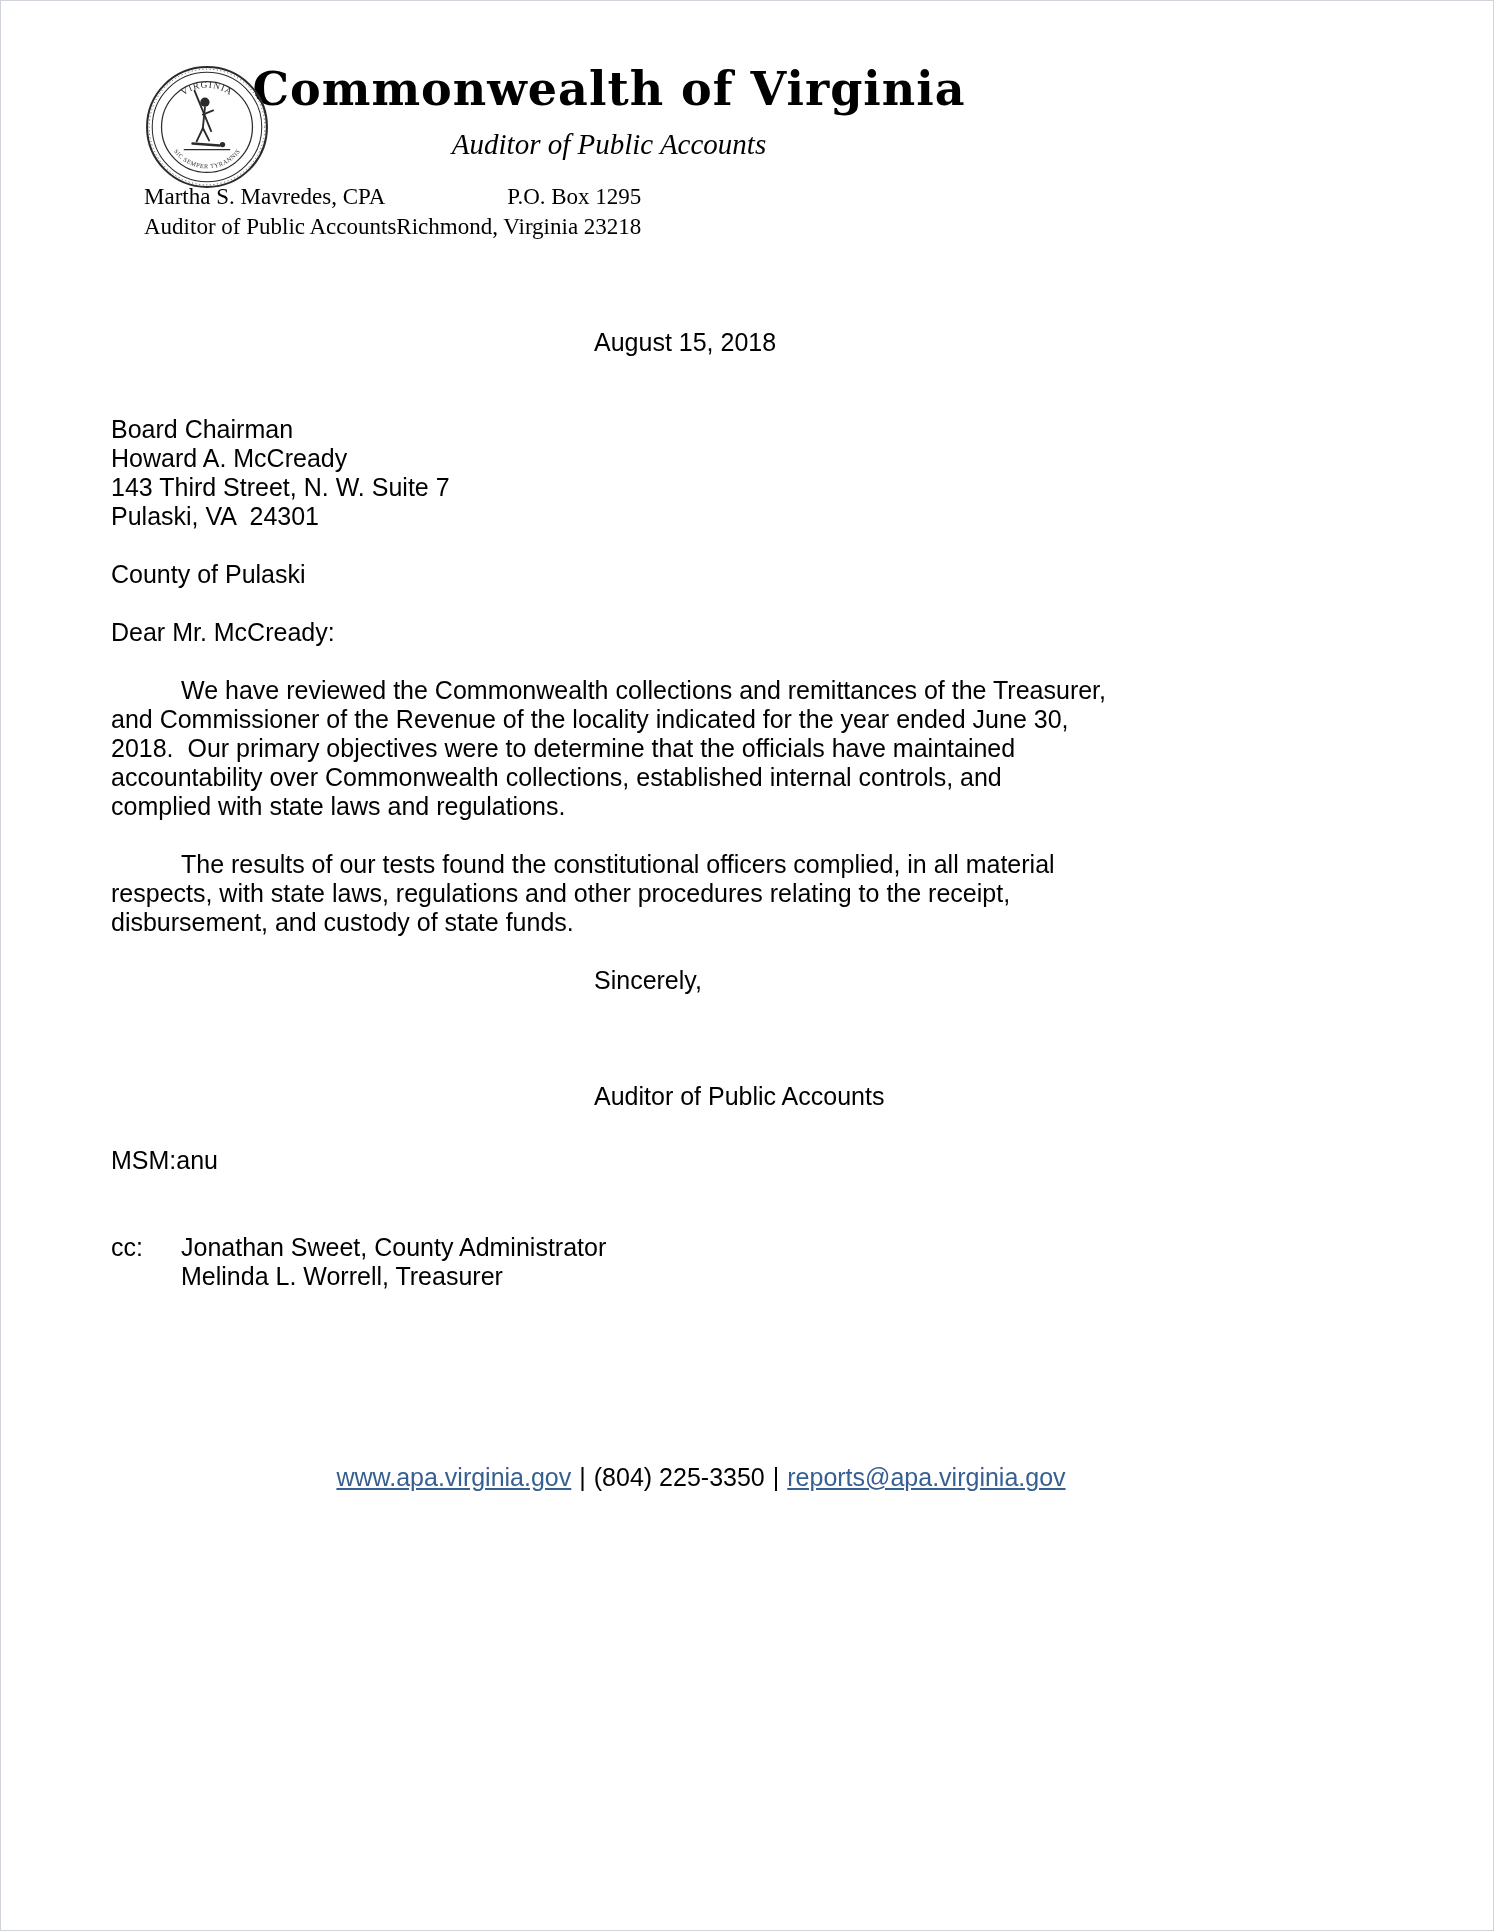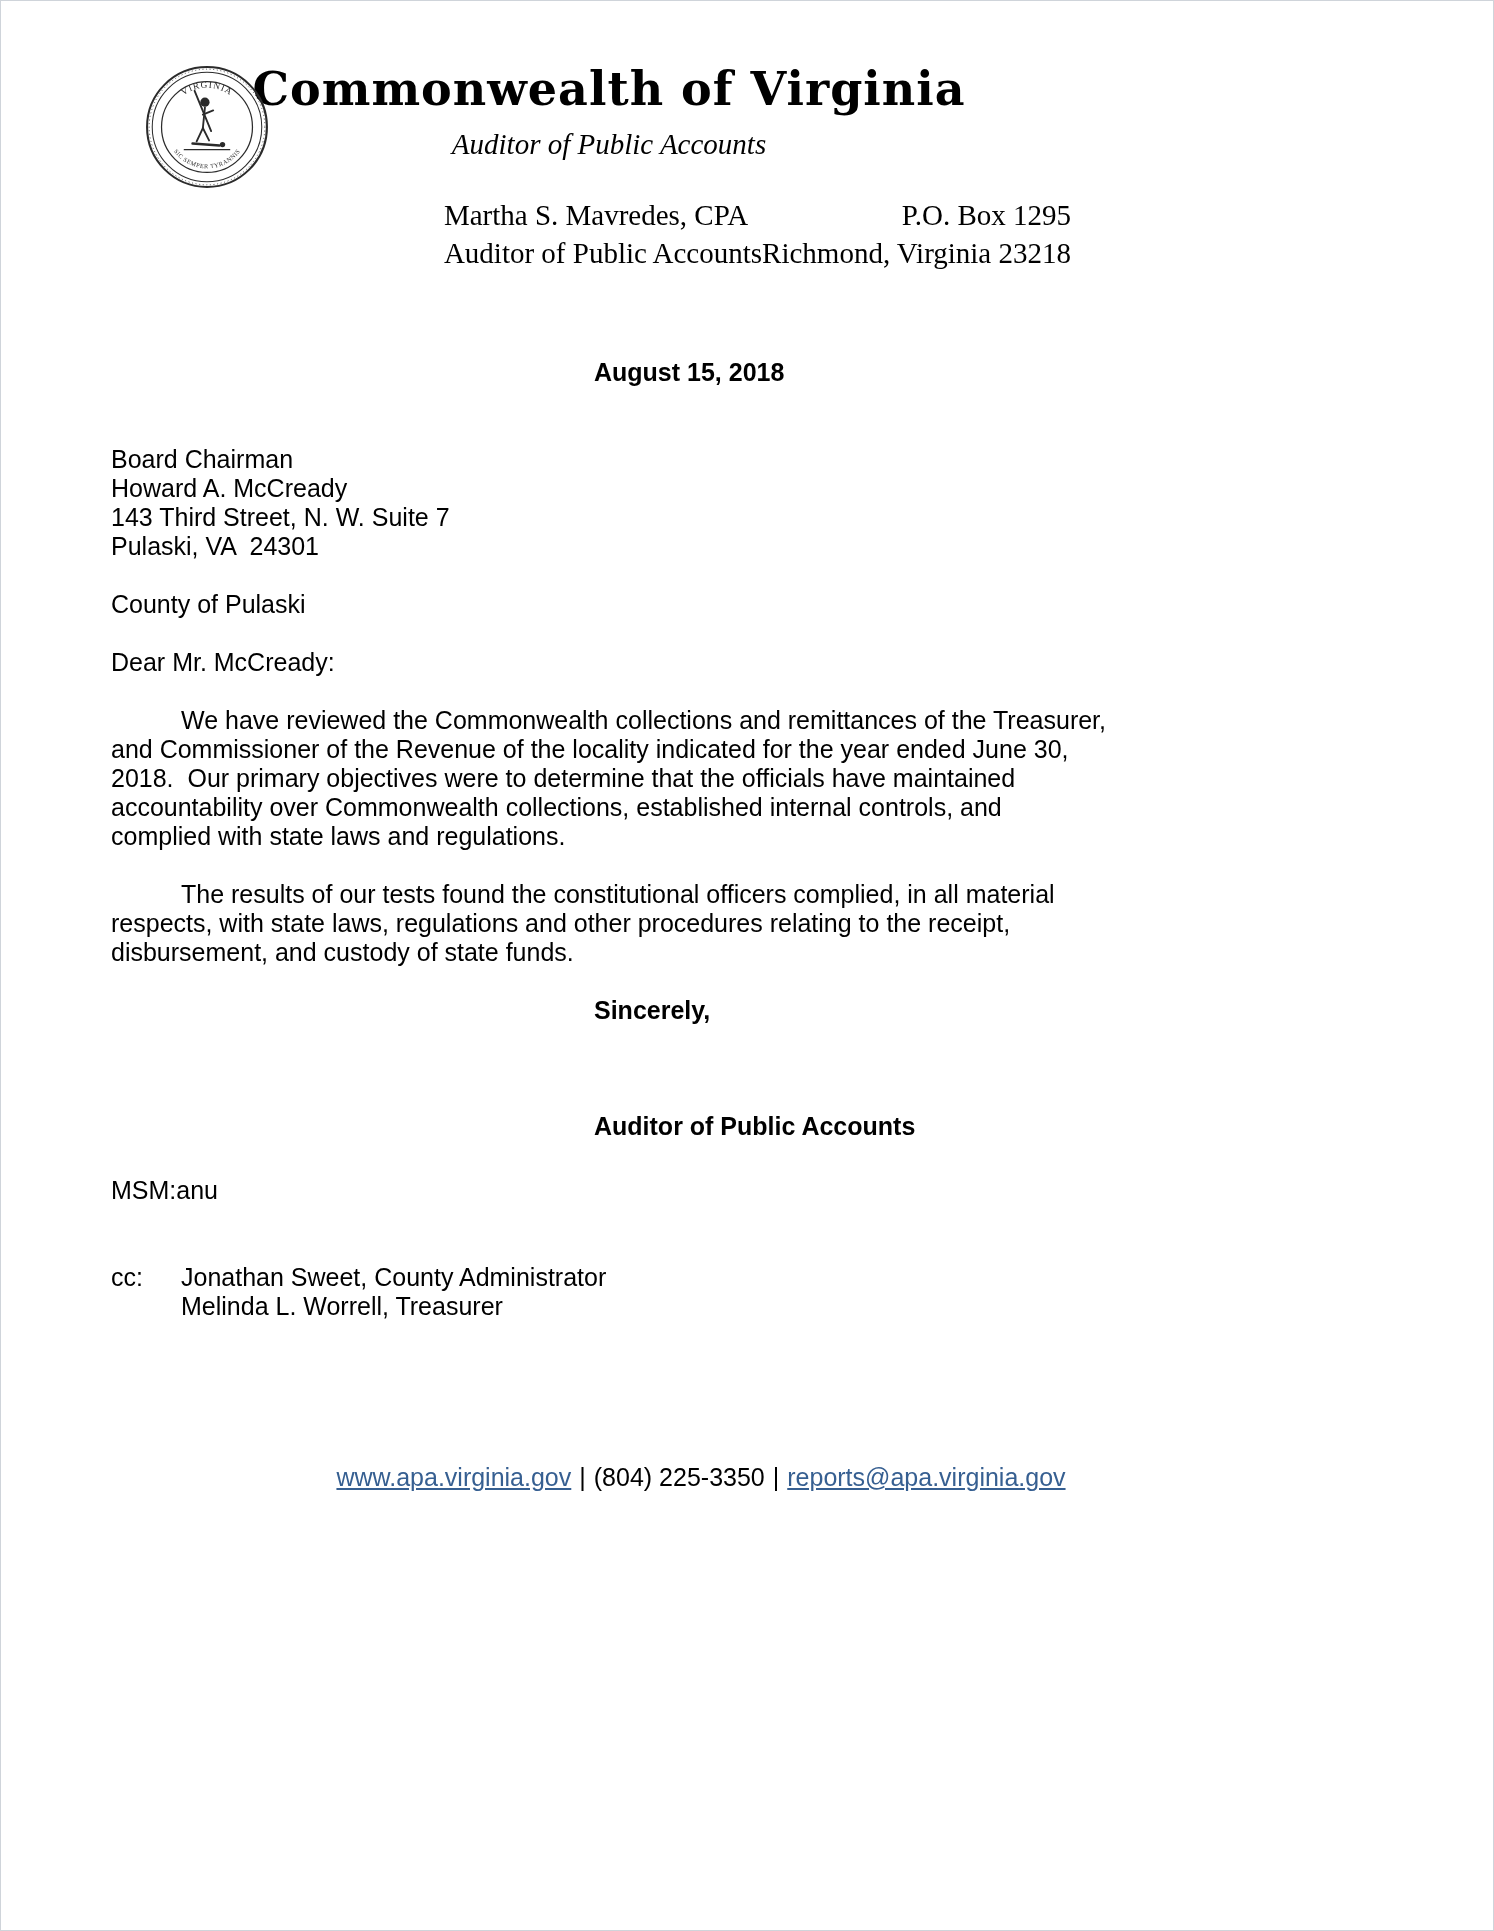--- a/index.html
+++ b/index.html
@@ -47,37 +47,37 @@
   }
   .subtitle {
     margin-top: 12px;
     font-family: "Liberation Serif", serif;
     font-style: italic;
     font-size: 29px;
   }
 
   .contact-row {
     display: flex;
-    justify-content: flex-end;
-    margin-top: 36px;
+    justify-content: flex-start;
+    margin-top: 21px;
     font-family: "Liberation Serif", serif;
-    font-size: 29px;
+    font-size: 23px;
     line-height: 1.3;
   }
   .contact-left  { padding-left: 33px; text-align: left; }
   .contact-right { padding-right: 36px; text-align: right; }
 
   
   .body {
     font-size: 25px;
     line-height: 29px;
   }
   .body .pre { white-space: pre-wrap; }
 
-  .tab { padding-left: 483px; font-weight: bold; }
+  .tab { padding-left: 483px; }
 
   .date      { margin-top: 86px; }
   .recipient { margin-top: 58px; }
   .locality  { margin-top: 29px; }
   .salutation{ margin-top: 29px; }
   .para      { margin: 29px 0 0 0; text-indent: 70px; }
   .closing   { margin-top: 29px; }
   .signer    { margin-top: 87px; }
   .reference { margin-top: 35px; }
 

